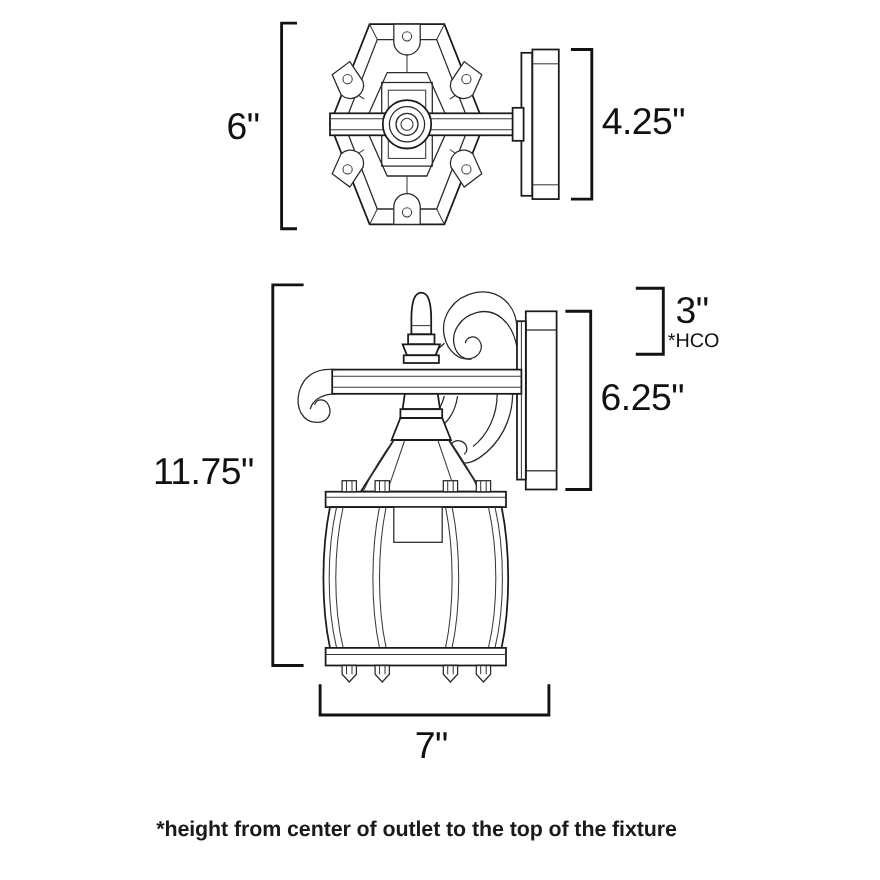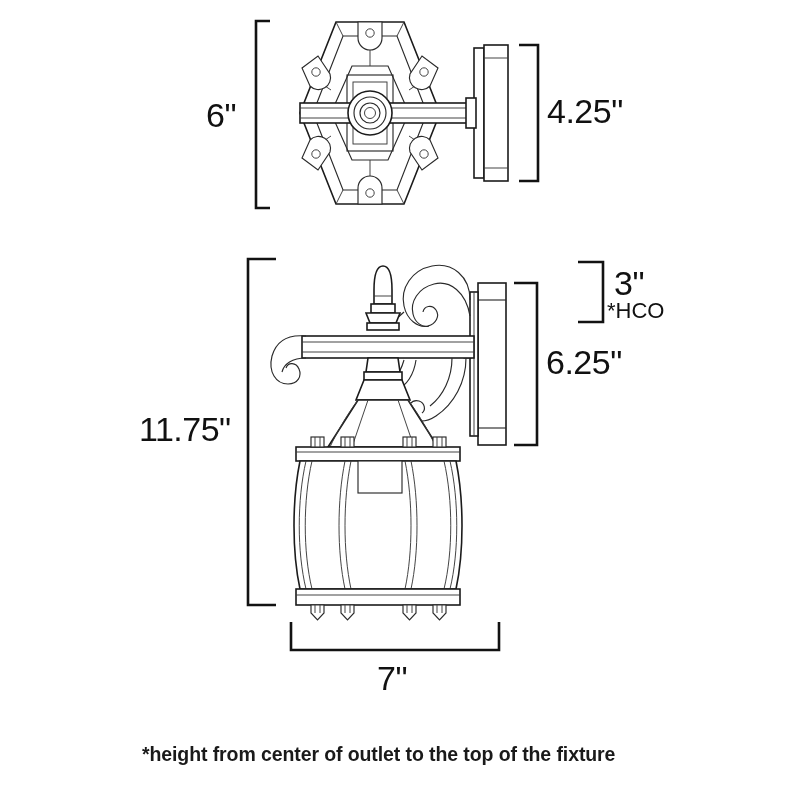--- a/index.html
+++ b/index.html
@@ -33,21 +33,21 @@
     font-family: "Liberation Sans", sans-serif;
     color: #111111;
     white-space: nowrap;
     line-height: 1;
     letter-spacing: -0.5px;
   }
   .dim-major {
     font-size: 34px;
   }
   .dim-sub {
-    font-size: 22px;
+    font-size: 18px;
     letter-spacing: 0px;
   }
   .caption {
     position: absolute;
     font-family: "Liberation Sans", sans-serif;
     font-size: 19.5px;
     color: #1a1a1a;
     white-space: nowrap;
     letter-spacing: -0.1px;
   }

